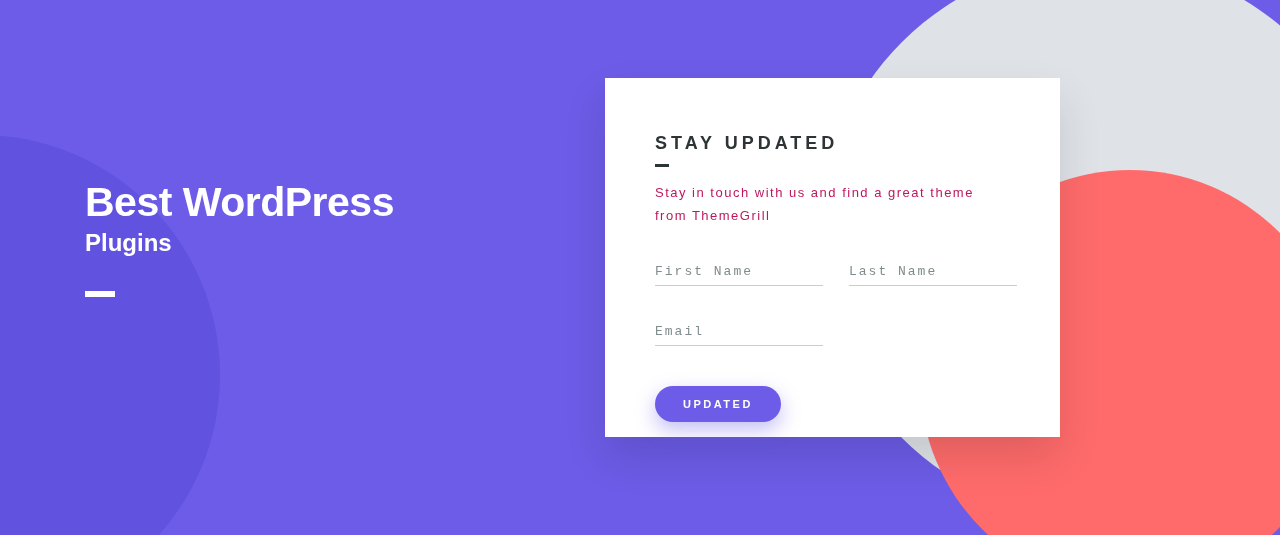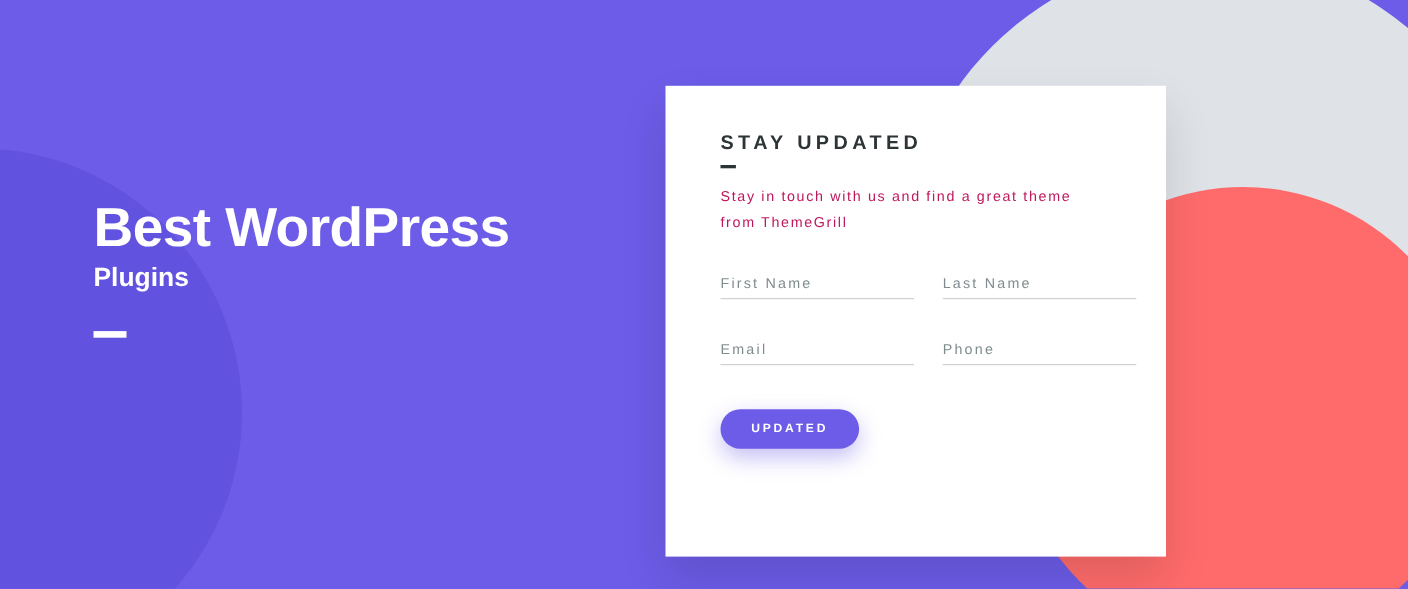--- a/index.html
+++ b/index.html
@@ -38,21 +38,21 @@
       right: -60px;
       top: 170px;
     }
     .hero-text {
       position: absolute;
       left: 85px;
       top: 180px;
       color: #fff;
     }
     .hero-line1 {
-      font-size: 50px;
+      font-size: 41px;
       font-weight: 800;
       line-height: 1.1;
       letter-spacing: -0.5px;
     }
     .hero-line2 {
       font-size: 50px;
       font-weight: 800;
       line-height: 1.2;
       letter-spacing: -0.5px;
     }
@@ -65,24 +65,24 @@
       width: 30px;
       height: 6px;
       background: #fff;
       margin-top: 30px;
     }
     .card {
       position: absolute;
       left: 605px;
       top: 78px;
       width: 455px;
-      height: 428px;
+      height: 359px;
       background: #fff;
       box-shadow: 0 20px 40px rgba(0,0,0,0.12);
-      padding: 41px 50px 40px 50px;
+      padding: 55px 50px 40px 50px;
     }
     .card-title {
       font-size: 18px;
       font-weight: 700;
       letter-spacing: 4px;
       color: #2d3436;
       text-transform: uppercase;
     }
     .title-dash {
       width: 14px;
@@ -105,21 +105,21 @@
     }
     .form-field {
       border: none;
       border-bottom: 1px solid #ccc;
       padding: 6px 0;
       font-size: 13px;
       letter-spacing: 2px;
       color: #ef4444;
       outline: none;
       background: transparent;
-      font-family: Liberation Sans, sans-serif;
+      font-family: Liberation Mono, monospace;
     }
     .form-field::placeholder {
       color: #7f8c8d;
     }
     .submit-btn {
       display: inline-block;
       margin-top: 40px;
       background: #6c5ce7;
       color: #fff;
       border: none;
@@ -148,17 +148,16 @@
 
 <div class="card">
   <div class="card-title">STAY UPDATED</div>
   <div class="title-dash"></div>
   <div class="card-desc">Stay in touch with us and find a great theme from ThemeGrill</div>
 
   <div class="form-grid">
     <input class="form-field" type="text" placeholder="First Name" style="">
     <input class="form-field" type="text" placeholder="Last Name" style="">
     <input class="form-field" type="text" placeholder="Email" style="">
-    <input class="form-field" type="text" placeholder="Phone" style="">
   </div>
 
   <button class="submit-btn">UPDATED</button>
 </div>
 
 </body></html>

